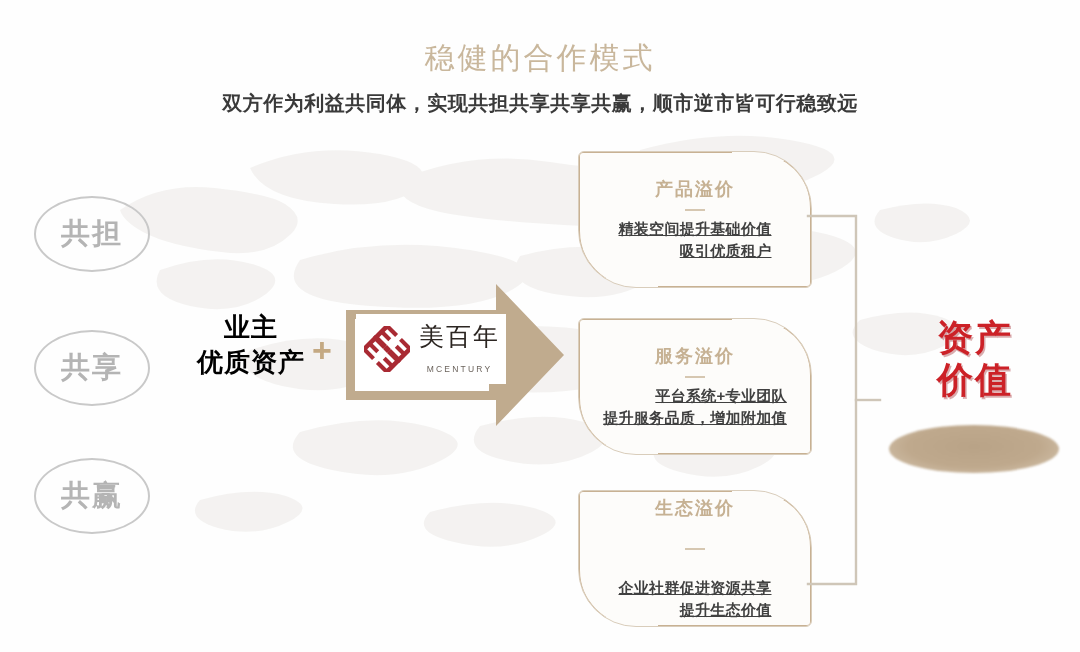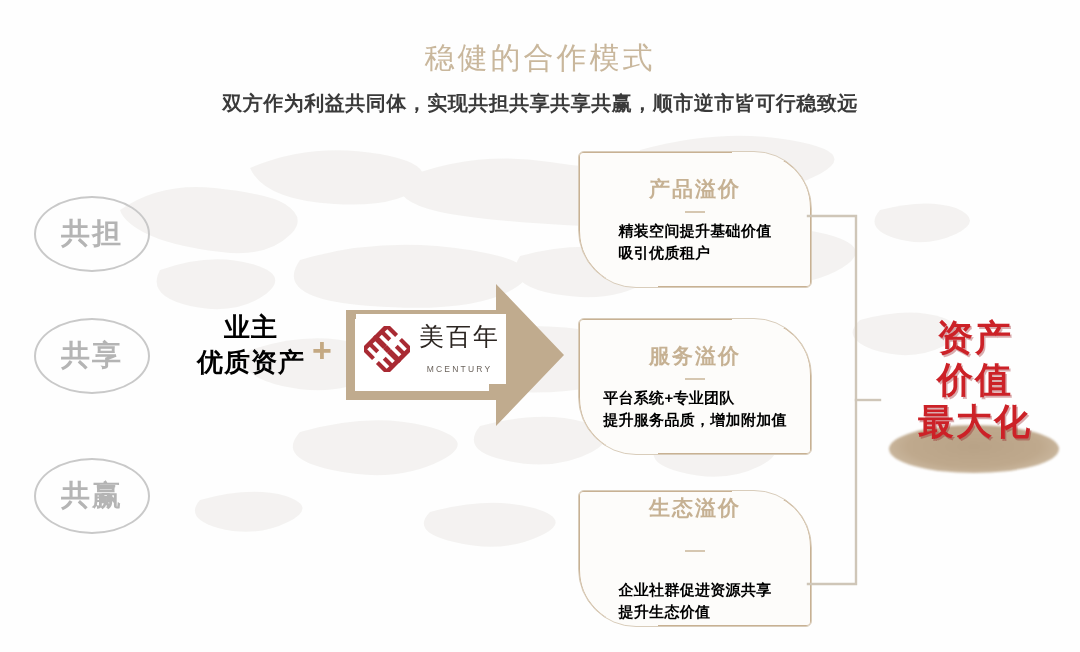--- a/index.html
+++ b/index.html
@@ -49,21 +49,21 @@
     border:2px solid #c9c9c9;
     border-radius:50%;
     display:flex;align-items:center;justify-content:center;
     color:#b4b4b4;
     font-size:29px;
     font-weight:bold;
     letter-spacing:2px;
     background:transparent;
   }
   #badge0{left:34px;top:196px;}
-  #badge1{left:34px;top:318px;}
+  #badge1{left:34px;top:330px;}
   #badge2{left:34px;top:458px;}
   
   .owner{
     position:absolute;
     left:186px;top:310px;
     width:130px;
     text-align:center;
     color:#000000;
     font-weight:bold;
     font-size:26px;
@@ -134,37 +134,38 @@
     border:3.5px solid transparent;
     border-top-color:#c8b193;
     border-right-color:#c8b193;
     border-bottom-color:#c8b193;
     border-left-color:#c8b193;
     -webkit-mask:linear-gradient(135deg,#000 0 42%,transparent 42% 58%,#000 58% 100%);
             mask:linear-gradient(135deg,#000 0 42%,transparent 42% 58%,#000 58% 100%);
     pointer-events:none;
   }
   .card-title{
-    font-size:21px;
+    font-size:18px;
     font-weight:bold;
     color:#c6b193;
     letter-spacing:2px;
   }
   .card-dash{
     width:20px;height:2px;
     background:#d6c7b1;
     margin:8px 0 7px;
   }
   .card-body{
     font-size:15px;
     font-weight:bold;
-    color:#000000;
+    color:#404040;
     line-height:1.5;
-    text-align:left;
+    text-align:right;
     letter-spacing:.3px;
+    text-decoration:underline;
   }
   
   #bracket{position:absolute;left:806px;top:200px;width:120px;height:400px;pointer-events:none;}
   
   #pedestal{
     position:absolute;
     left:889px;top:425px;
     width:170px;height:48px;
     border-radius:50%;
     background:radial-gradient(ellipse at 50% 45%,#b9a387 0%,#bfa98d 55%,#cdbba3 80%,rgba(215,203,188,0) 100%);
@@ -286,16 +287,15 @@
     <g stroke="#cfc6b8" stroke-width="2.4" fill="none" stroke-linecap="square">
       <path d="M2 16 L50 16 L50 384 L2 384"></path>
       <path d="M50 200 L74 200"></path>
     </g>
   </svg>
 
   <div id="pedestal"></div>
   <div id="result">
     <div>资产</div>
     <div>价值</div>
-    <div>最大化</div>
   </div>
 
 </div>
 
 </body></html>

